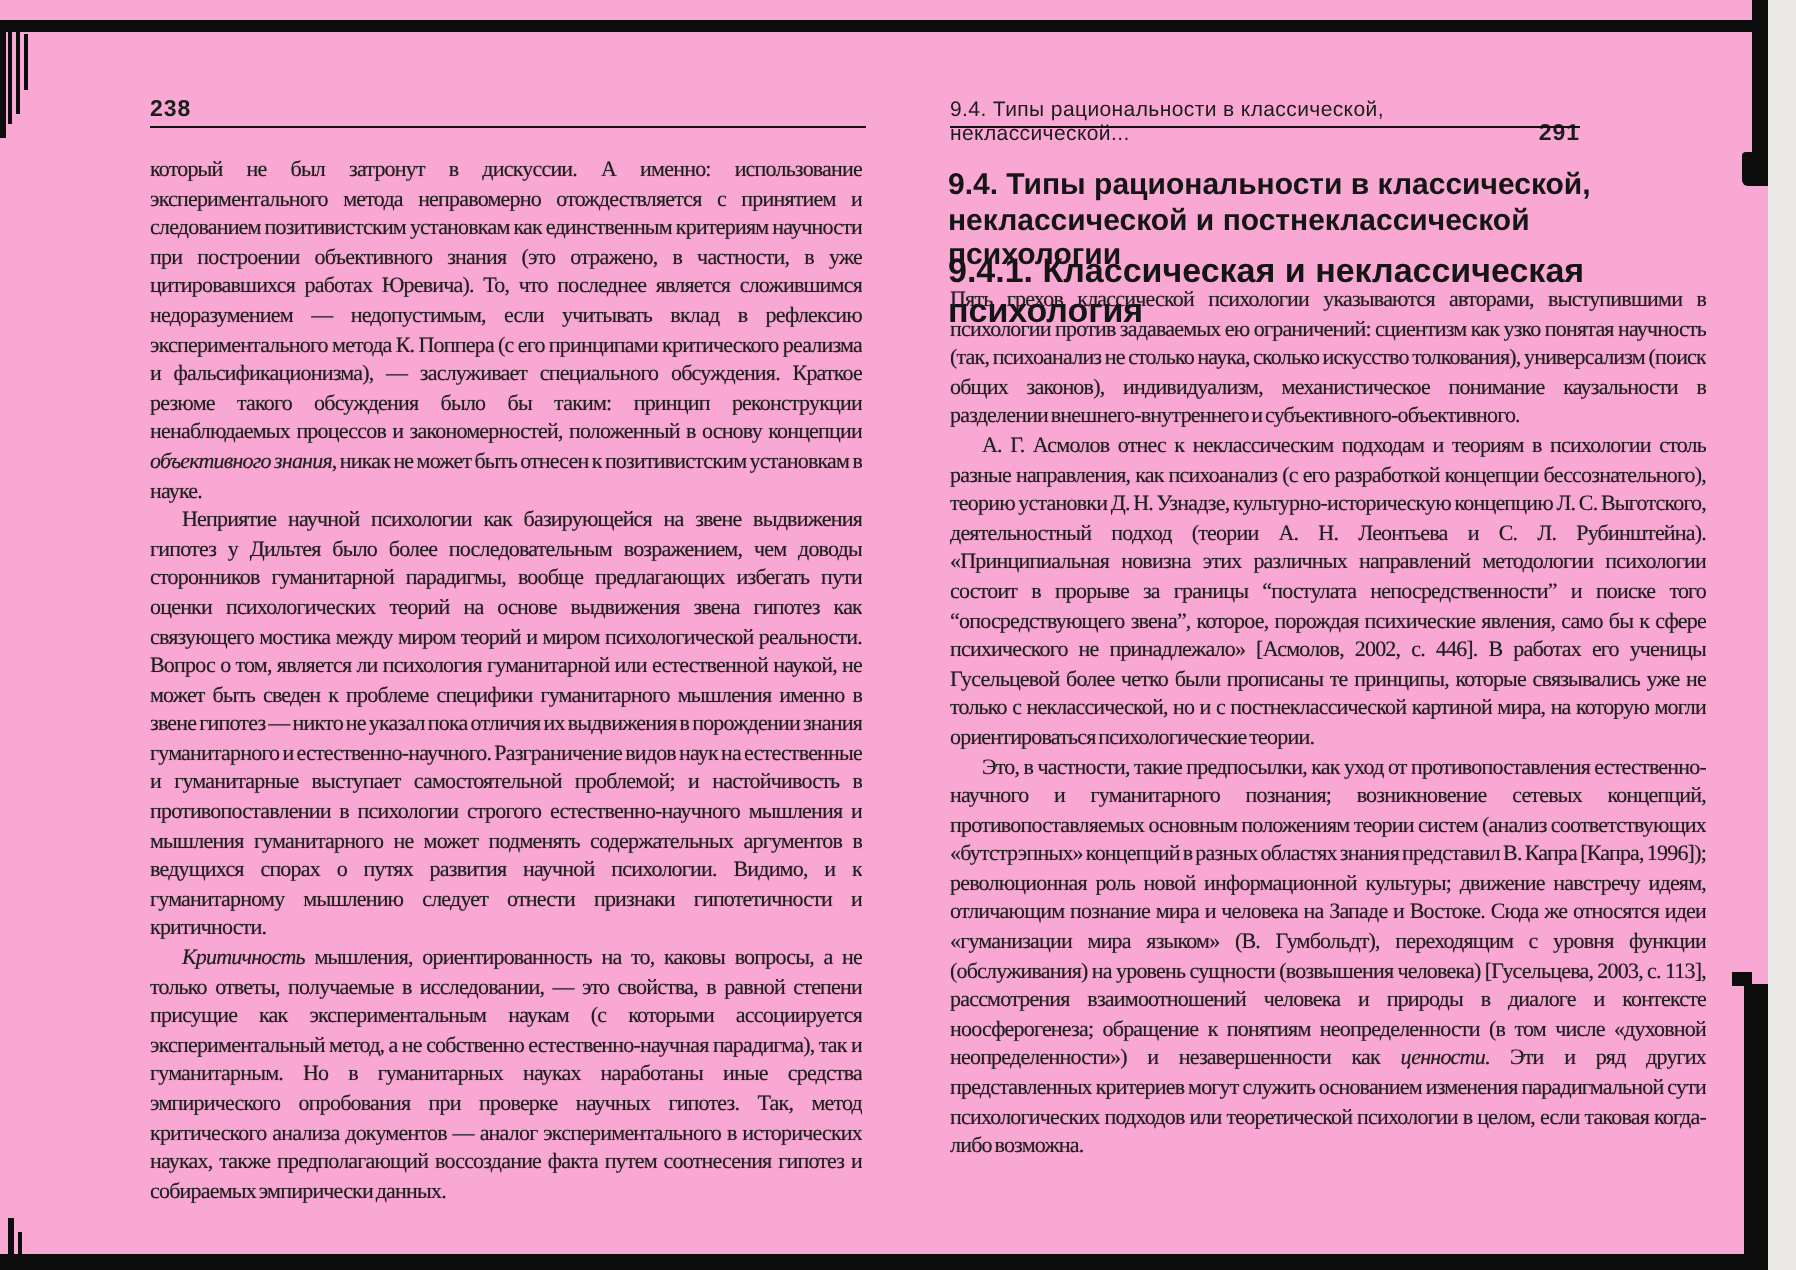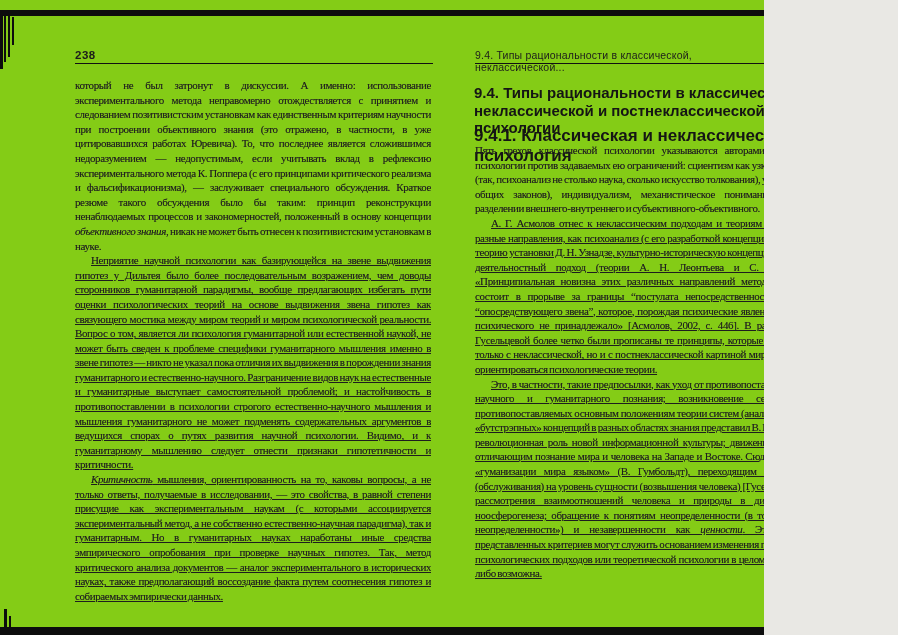--- a/index.html
+++ b/index.html
@@ -1,17 +1,17 @@
 <!DOCTYPE html>
 <html lang="ru"><head>
 <meta charset="utf-8">
 <style>
   html,body{margin:0;padding:0;}
   body{width:898px;height:635px;overflow:hidden;background:#e9e8e4;}
-  .scan{position:relative;width:764px;height:635px;background:#84cc16;overflow:hidden;
+  .scan{position:relative;width:884px;height:635px;background:#f9a8d4;overflow:hidden;
         font-family:"Liberation Serif","DejaVu Serif",serif;color:#1f1f1f;}
   
   .art{position:absolute;background:#0d0d0d;}
   .art-top-band{left:0;top:10px;width:889px;height:6px;}
   .art-tr-block{left:876px;top:0;width:22px;height:77px;}
   .art-tr-blob{left:871px;top:76px;width:20px;height:17px;border-radius:2px 4px 5px 3px;}
   .art-right-line{left:894px;top:93px;width:2px;height:402px;opacity:.8;}
   .art-mid-mark{left:866px;top:486px;width:10px;height:7px;}
   .art-br-block{left:872px;top:492px;width:26px;height:143px;}
   .art-bottom-band{left:0;top:627px;width:898px;height:8px;}
@@ -37,21 +37,21 @@
   .h2{position:absolute;left:474px;top:126px;width:380px;
       font-family:"Liberation Sans","DejaVu Sans",sans-serif;font-weight:bold;
       font-size:17px;color:#151515;}
   
   .body-col{position:absolute;overflow:hidden;text-align:justify;
             font-size:11px;line-height:14.6px;letter-spacing:-0.4px;word-spacing:-1px;
             color:#1e1e1e;text-shadow:0 0 .5px rgba(45,45,45,.55);}
   .body-left{left:75px;top:78px;width:356px;height:546px;}
   .body-right{left:475px;top:143px;width:378px;height:481px;}
   .body-col p{margin:0;}
-  .body-col p.ind{text-indent:16px;text-decoration:underline;}
+  .body-col p.ind{text-indent:16px;}
   .it{font-style:italic;}
 </style>
 </head>
 <body>
 
 <div class="scan">
 
   <div class="art art-top-band"></div>
   <div class="art art-tr-block"></div>
   <div class="art art-tr-blob"></div>

